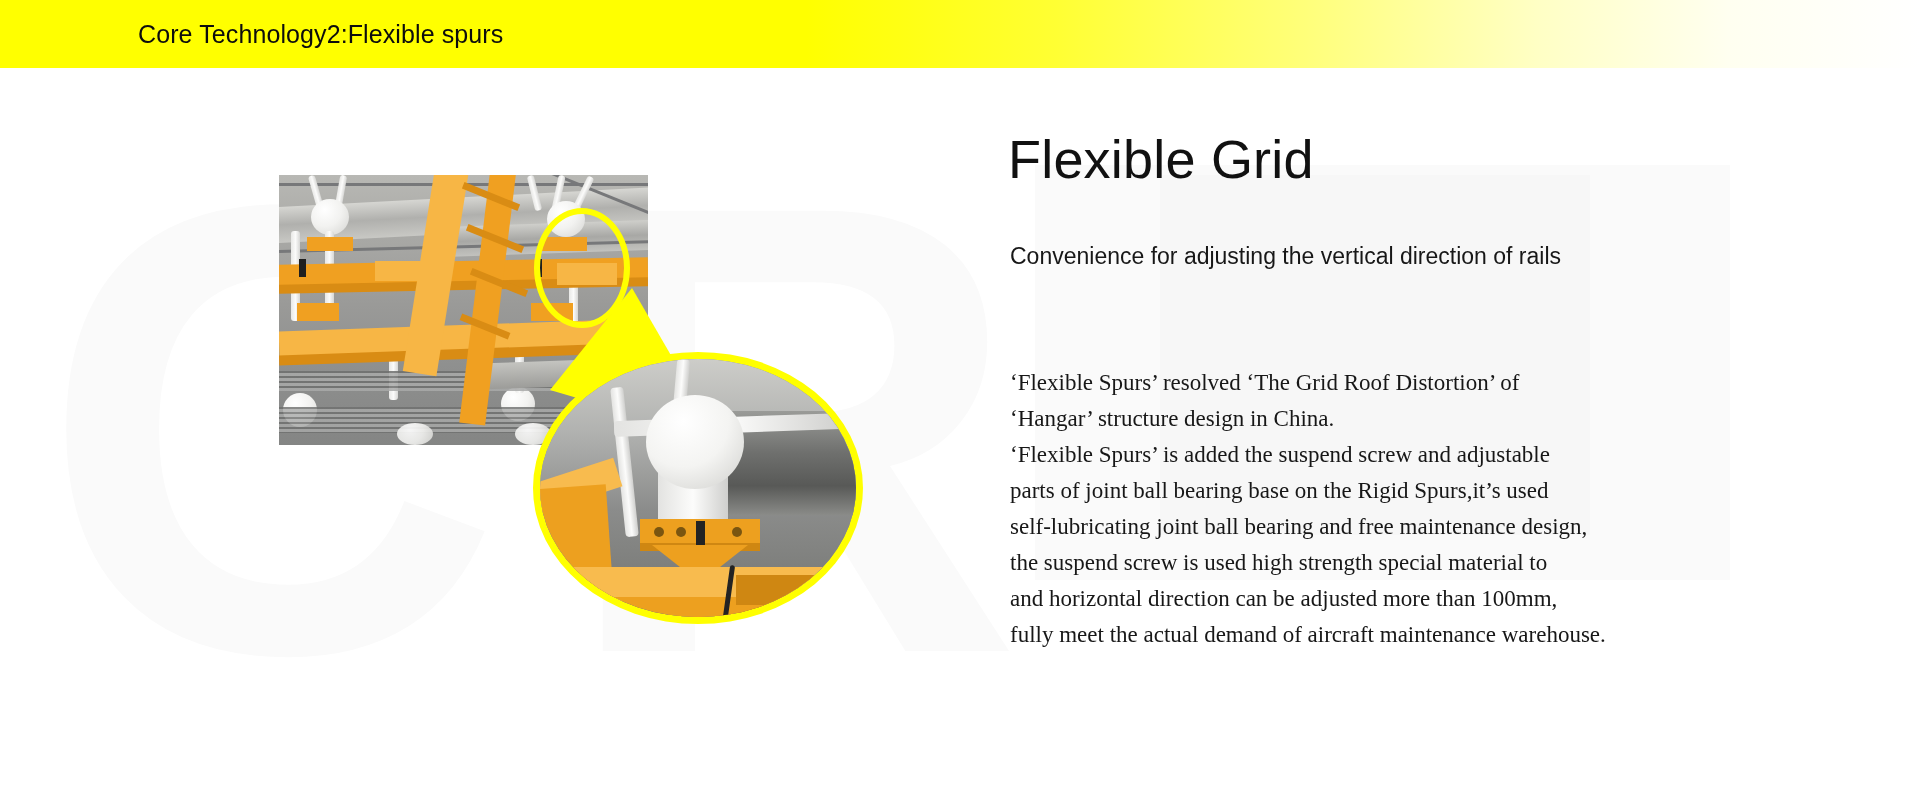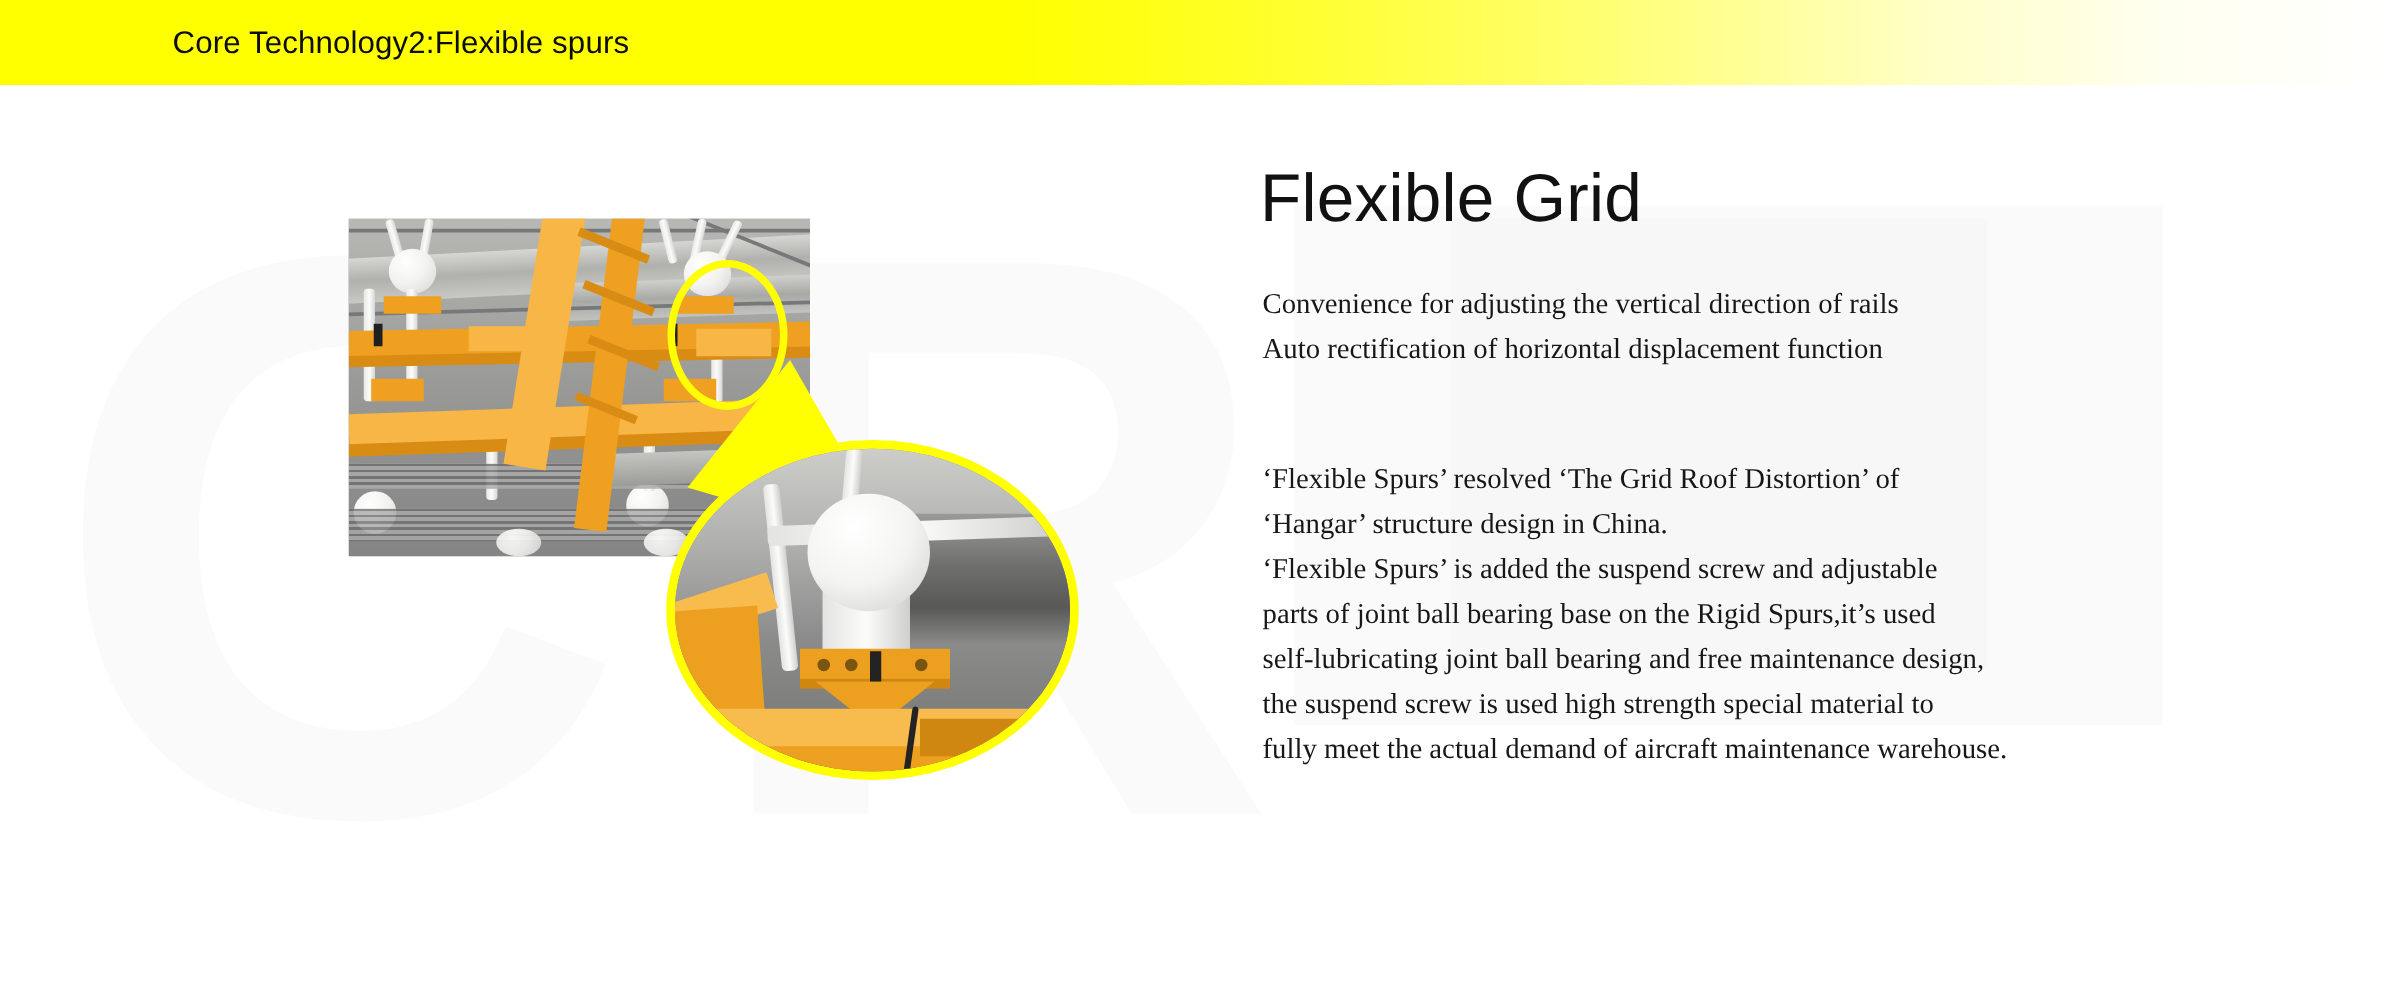--- a/index.html
+++ b/index.html
@@ -152,23 +152,22 @@
     position: absolute; border-radius: 50%; background: #7a5510;
   }
 
   
   #content-title {
     position: absolute; left: 1008px; top: 128px;
     font-size: 54px; color: #111111; letter-spacing: .2px;
     white-space: nowrap;
   }
   #bullets {
-    position: absolute; left: 1010px; top: 225px;
+    position: absolute; left: 1010px; top: 238px;
     width: 760px;
-    font-family: Liberation Serif, serif;
   }
   #bullets .line {
     font-size: 23px; color: #171717; line-height: 36px; white-space: nowrap;
   }
   #paragraph {
     position: absolute; left: 1010px; top: 365px;
     width: 730px;
     font-family: Liberation Serif, serif;
   }
   #paragraph .line {
@@ -279,26 +278,26 @@
     <div class="dbeam dark" style="left:196px;top:216px;width:110px;height:52px;"></div>
     <div class="dbeam" style="left:128px;top:246px;width:96px;height:20px;"></div>
     <div class="dhole" style="left:236px;top:246px;width:14px;height:14px;"></div>
     <div class="dblk" style="left:186px;top:206px;width:5px;height:60px;transform:rotate(8deg);border-radius:3px;"></div>
   </div>
 
   <div id="content-title">Flexible Grid</div>
 
   <div id="bullets">
     <div class="line">Convenience for adjusting the vertical direction of rails</div>
-    <div class="line">Auto rectification of horizontal displacement function</div>
   </div>
 
   <div id="paragraph">
     <div class="line">‘Flexible Spurs’ resolved ‘The Grid Roof Distortion’ of</div>
     <div class="line">‘Hangar’ structure design in China.</div>
     <div class="line">‘Flexible Spurs’ is added the suspend screw and adjustable</div>
     <div class="line">parts of joint ball bearing  base  on the Rigid Spurs,it’s used</div>
     <div class="line">self-lubricating joint ball bearing and free maintenance design,</div>
     <div class="line">the suspend screw is used high strength special material to</div>
+    <div class="line">and horizontal direction can be adjusted more than 100mm,</div>
     <div class="line">fully meet the actual demand of aircraft maintenance warehouse.</div>
   </div>
 
 </div>
 
 </body></html>

